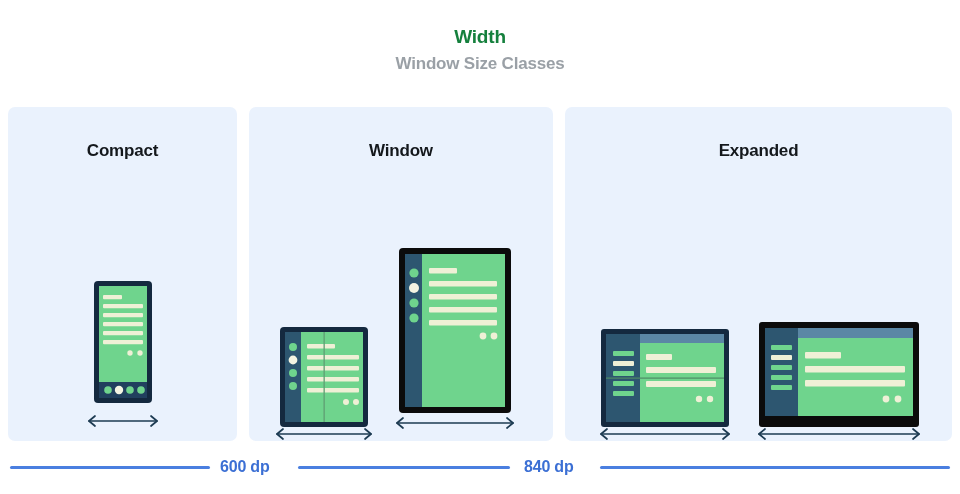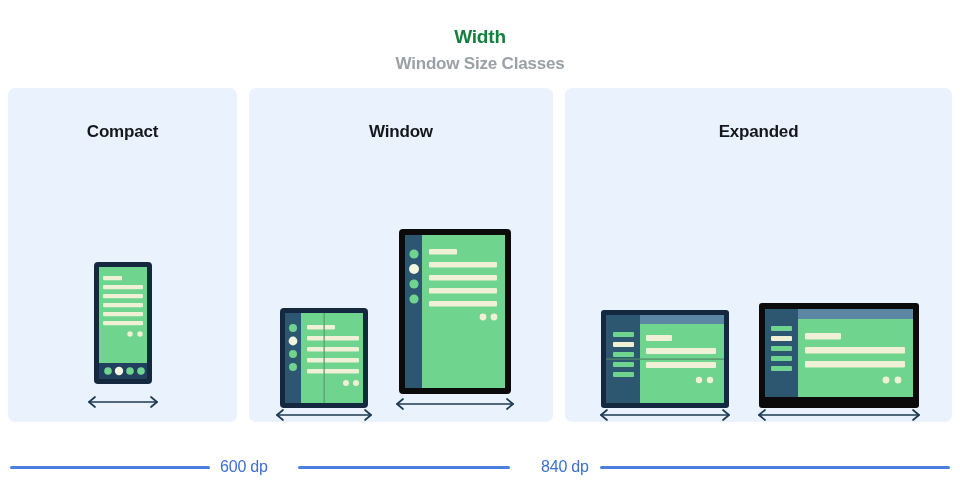--- a/index.html
+++ b/index.html
@@ -17,21 +17,21 @@
   .title{
     font-size:19px;font-weight:bold;color:#15803d;
     letter-spacing:-0.2px;margin-top:26px;
   }
   .subtitle{
     font-size:17px;font-weight:bold;color:#9aa0a6;
     letter-spacing:-0.2px;margin-top:6px;
   }
 
   
-  .panels{position:absolute;left:8px;top:88px;width:944px;height:334px;padding-left:8px;}
+  .panels{position:absolute;left:8px;top:107px;width:944px;height:334px;padding-left:8px;}
   .panel{
     position:absolute;top:0;height:334px;
     background:#eaf2fd;border-radius:7px;
   }
   .panel-compact{left:0;width:229px;}
   .panel-medium{left:241px;width:304px;}
   .panel-expanded{left:557px;width:387px;}
 
   .panel-label{
     position:absolute;left:0;right:0;top:34px;
@@ -40,21 +40,21 @@
   }
 
   
   .stage{position:absolute;left:0;right:0;top:78px;bottom:0;}
   .dev-group{position:absolute;bottom:0;}
 
   
   .measure{position:absolute;left:0;top:455px;width:960px;height:24px;}
   .seg{position:absolute;top:11px;height:3px;background:#4a7fe0;border-radius:2px;}
   .mlabel{
-    position:absolute;top:0;font-size:16px;font-weight:normal;
+    position:absolute;top:0;font-size:16px;font-weight:bold;
     color:#3b6fd4;letter-spacing:-0.2px;line-height:24px;
   }
 </style>
 </head>
 <body>
 
 <div id="page">
 
   <div class="header">
     <div class="title">Width</div>
@@ -222,17 +222,17 @@
           </svg>
         </div>
       </div>
     </div>
   </div>
 
   <div class="measure">
     <div class="seg" style="left:10px;width:200px;"></div>
     <div class="mlabel" style="left:220px;">600 dp</div>
     <div class="seg" style="left:298px;width:212px;"></div>
-    <div class="mlabel" style="left:541px;">840 dp</div>
+    <div class="mlabel" style="left:524px;">840 dp</div>
     <div class="seg" style="left:600px;width:350px;"></div>
   </div>
 
 </div>
 
 </body></html>

